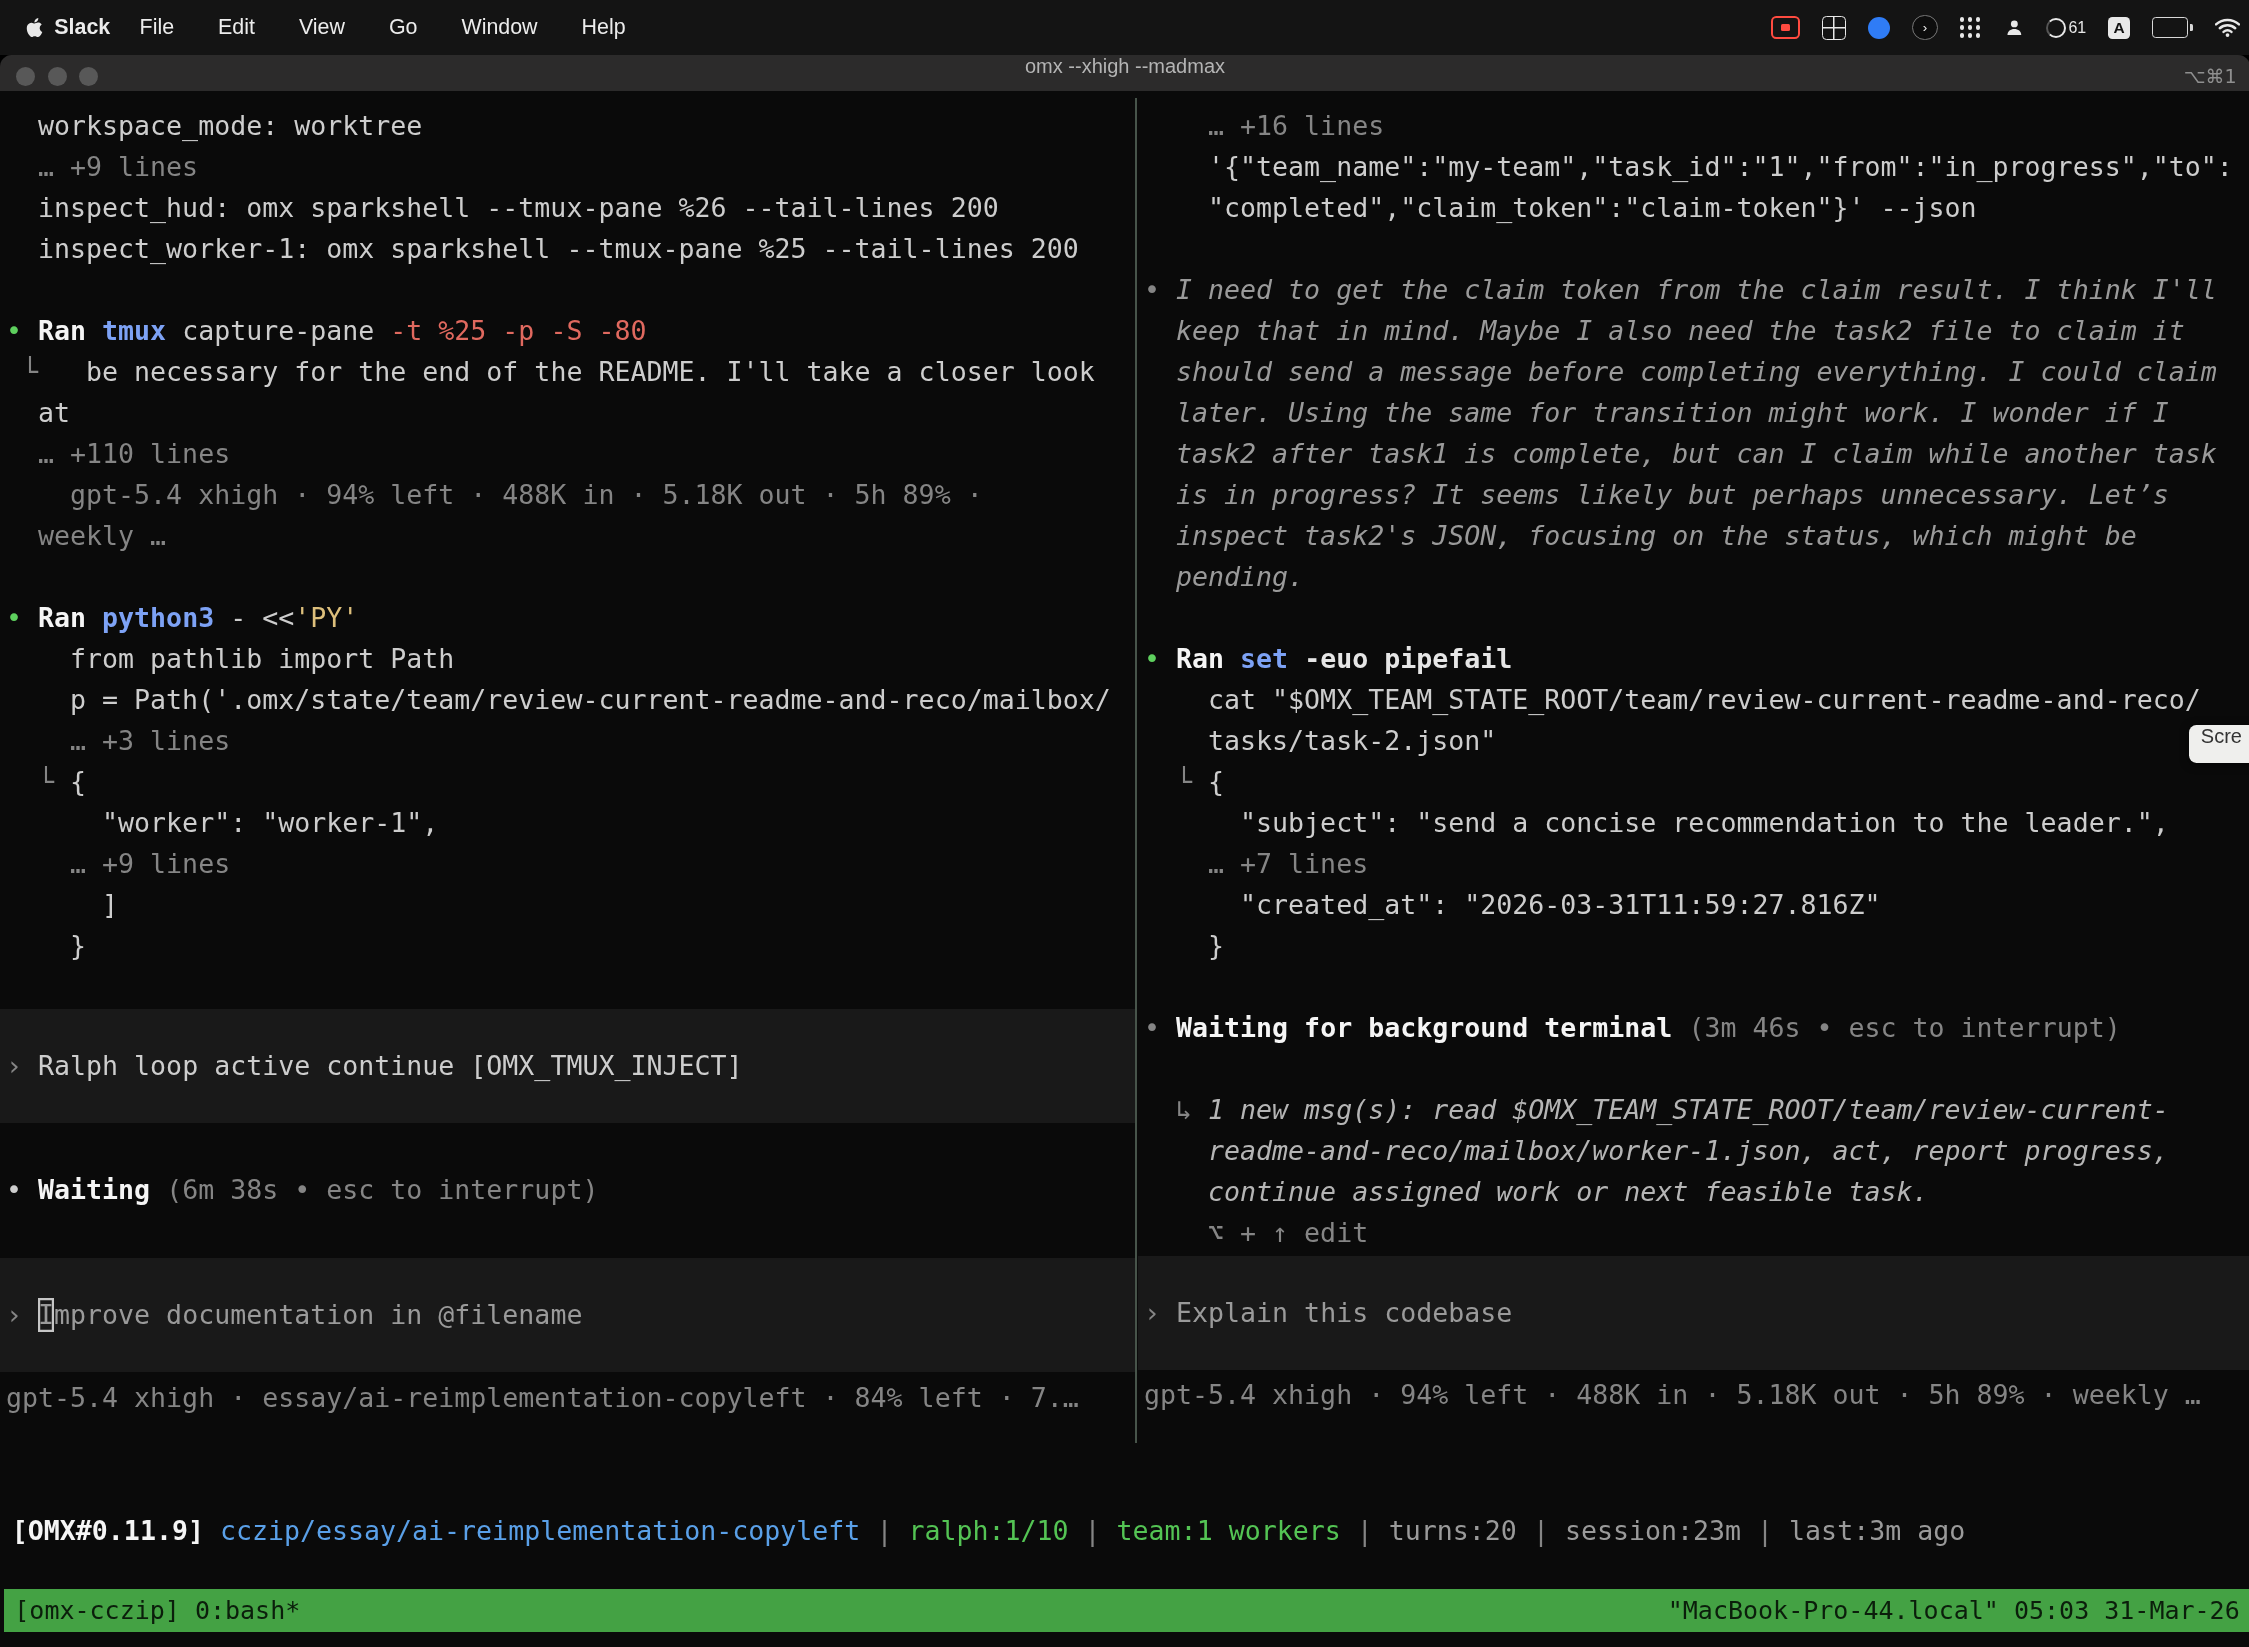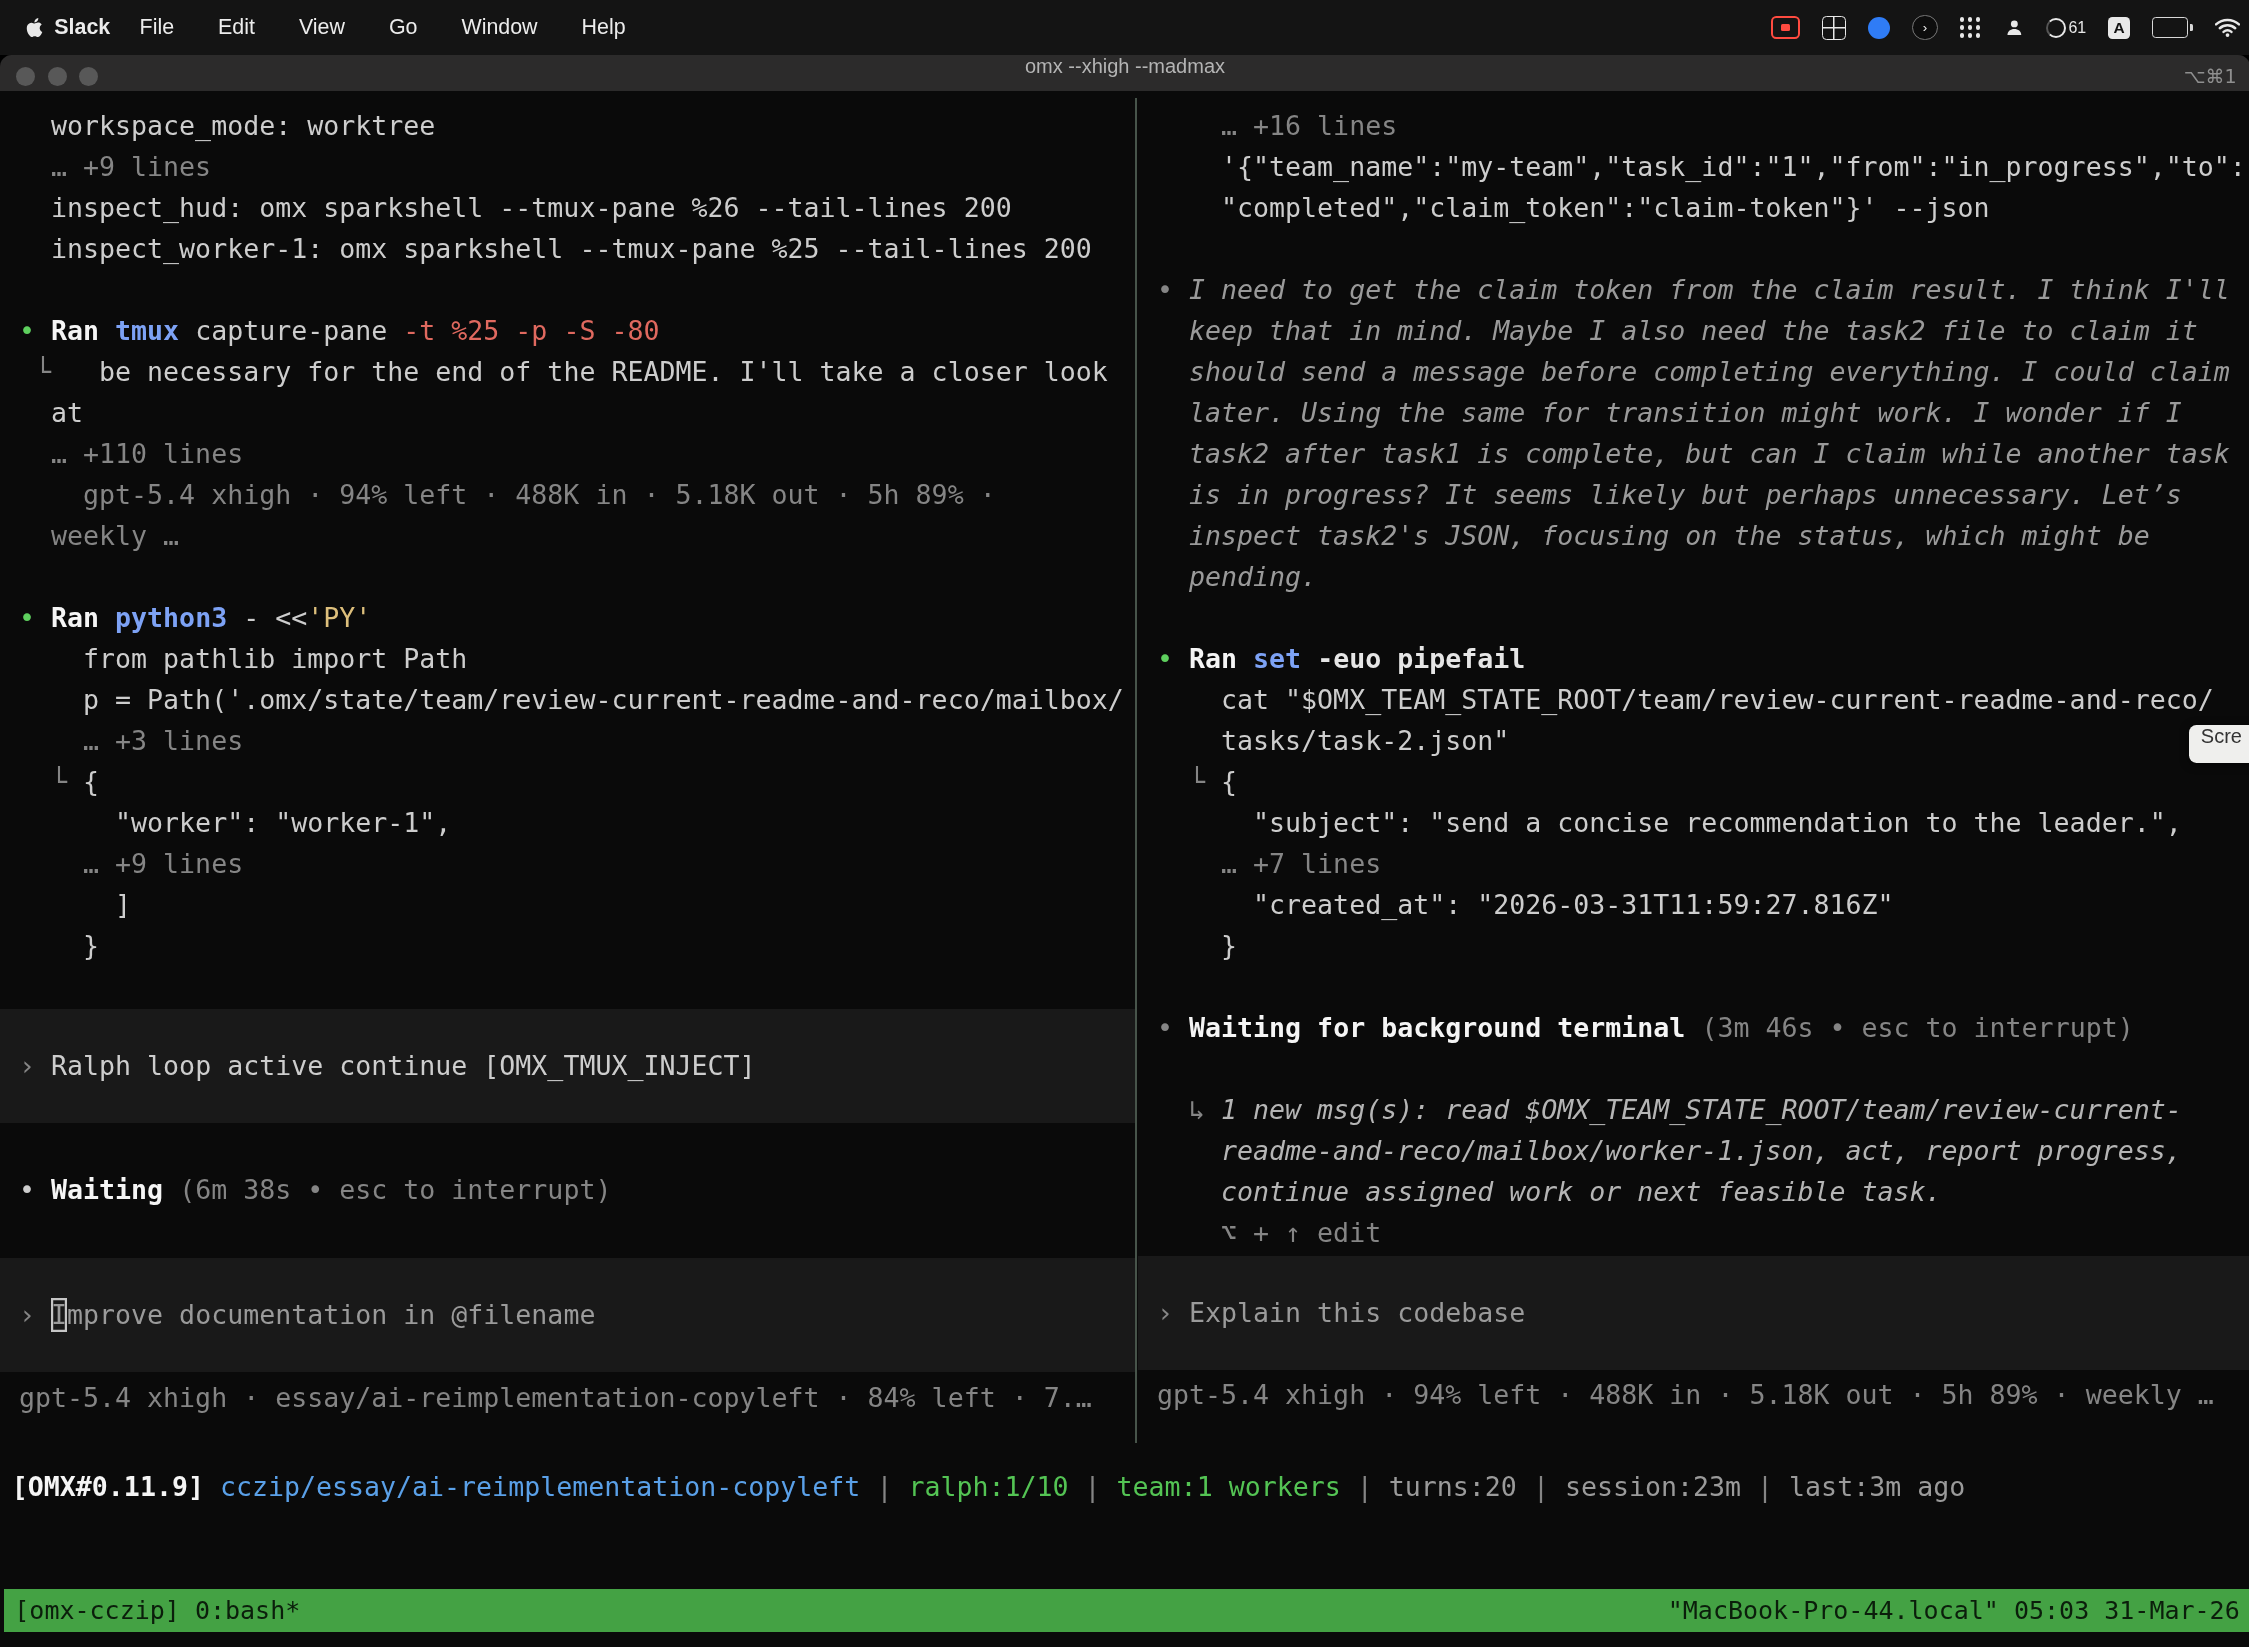--- a/index.html
+++ b/index.html
@@ -35,41 +35,41 @@
   .titlebar{position:absolute;top:0;left:0;right:0;height:36px;background:#2c2b2b;display:flex;align-items:flex-start;justify-content:center;color:#b4b4b4;font-family:"Liberation Sans",sans-serif;font-size:20px;}
   .lights{position:absolute;left:16px;top:11.8px;display:flex;gap:12.5px;}
   .light{width:19px;height:19px;border-radius:50%;background:#585858;}
   .hotkey{position:absolute;right:13.3px;top:10.3px;color:#8f8f8f;font-size:19px;font-family:"DejaVu Sans",sans-serif;}
 
   
   .pane{position:absolute;top:43px;height:1345px;overflow:hidden;padding-top:7.4px;box-sizing:border-box;font-size:26.6px;}
   .pane-left{left:0;width:1135px;}
   .pane-divider{position:absolute;top:43px;left:1135px;width:2.2px;height:1345px;background:#47544a;}
   .pane-right{left:1138px;right:0;}
-  .tline{height:41px;line-height:41px;white-space:pre;padding-left:19px;overflow:hidden;}
+  .tline{height:41px;line-height:41px;white-space:pre;padding-left:6px;overflow:hidden;}
   .inputbar{height:114px;line-height:114px;background:#191919;}
   .mt3{margin-top:2.2px}.mt6{margin-top:4.4px}.mt58{margin-top:43px}.mt62{margin-top:46px}.mt65{margin-top:48px}
 
   .c-fg{color:#cdcdcd}
   .c-dim{color:#858585}
   .c-dim2{color:#9a9a9a}
   .c-green{color:#5ed05e}
   .c-green2{color:#54c454}
   .c-boldwhite{color:#f5f5f5;font-weight:bold}
   .c-boldfg{color:#e6e6e6;font-weight:bold}
   .c-cmd{color:#7da2f5;font-weight:bold}
   .c-arg{color:#e0695f}
   .c-str{color:#ddbf7c}
   .c-think{color:#9a9a9a;font-style:italic}
   .c-notice{color:#b5b5b5;font-style:italic}
   .c-path{color:#5aa0e8}
   .c-cursor{display:inline-block;height:34px;line-height:34px;box-shadow:inset 0 0 0 2.2px #c6c6c6;color:#9a9a9a;vertical-align:middle;margin-top:-4.4px;}
 
   
-  .omx-line{position:absolute;left:0;right:0;top:1411px;font-size:26.6px;}
+  .omx-line{position:absolute;left:0;right:0;top:1455px;font-size:26.6px;}
   .omx-line .tline{padding-left:11.8px;}
 
   
   .tmuxbar{position:absolute;left:4px;right:0;top:1534px;height:43px;background:#44a244;color:#0b1e0b;display:flex;align-items:center;justify-content:space-between;padding:0 10.3px;box-sizing:border-box;font-size:25px;white-space:pre;}
 
   
   .overlay-clip{position:absolute;right:0;top:725px;height:38px;width:61px;background:#efefed;border-radius:7.4px 0 0 7.4px;color:#333;font-family:"Liberation Sans",sans-serif;font-size:20px;display:flex;align-items:flex-start;padding-left:11.8px;box-sizing:border-box;overflow:hidden;white-space:nowrap;box-shadow:0 1.5px 8.9px rgba(0,0,0,.55);z-index:40;}
 </style>
 </head>
 <body>

